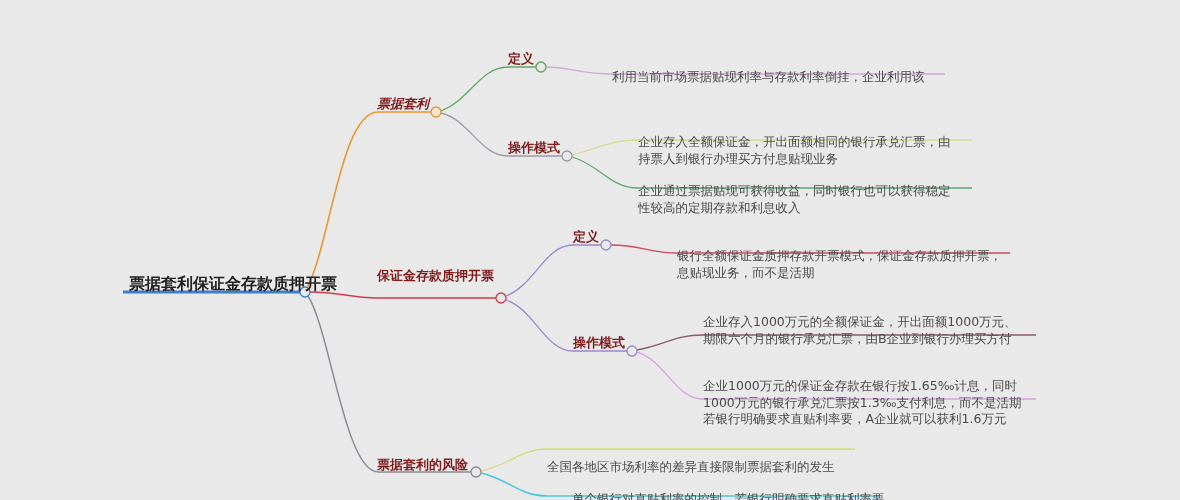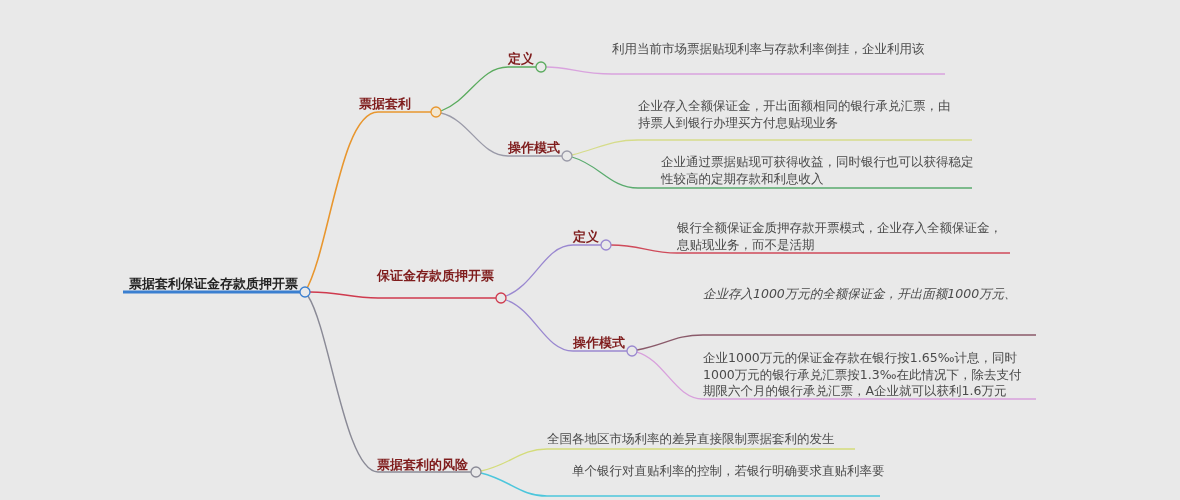--- a/index.html
+++ b/index.html
@@ -8,24 +8,25 @@
       background: #e9e9e9;
       font-family: "DejaVu Sans", "Liberation Sans", sans-serif;
       position: relative;
     }
     #canvas { position: absolute; left: 0; top: 0; width: 1180px; height: 500px; }
     svg.lines { position: absolute; left: 0; top: 0; }
     .label {
       position: absolute; white-space: nowrap; color: #7f1d1d;
       font-weight: bold; font-size: 13px; line-height: 16px;
     }
-    .root-label { font-size: 13px; color: #222; }
+    .root-label { font-size: 16px; color: #222; }
     .leaf {
       position: absolute; color: #4a4a4a; font-size: 12.5px; line-height: 16.5px;
       white-space: nowrap;
+      margin-top: 28px;
     }
     .leaf div { white-space: nowrap; }
   </style>
 </head>
 <body>
 
 <div id="canvas">
 
   <svg class="lines" width="1180" height="500">
 
@@ -63,51 +64,52 @@
     <circle cx="501" cy="298" r="5" fill="#e9e9e9" stroke="#cf3a4e" stroke-width="1.3"></circle>
     <circle cx="476" cy="472" r="5" fill="#e9e9e9" stroke="#8a8a96" stroke-width="1.3"></circle>
     <circle cx="541" cy="67" r="5" fill="#e9e9e9" stroke="#5aab5e" stroke-width="1.3"></circle>
     <circle cx="567" cy="156" r="5" fill="#e9e9e9" stroke="#9a9aa8" stroke-width="1.3"></circle>
     <circle cx="606" cy="245" r="5" fill="#e9e9e9" stroke="#9a88d0" stroke-width="1.3"></circle>
     <circle cx="632" cy="351" r="5" fill="#e9e9e9" stroke="#9a88d0" stroke-width="1.3"></circle>
   </svg>
 
   <div class="label root-label" style="left:129px; top:276px;">票据套利保证金存款质押开票</div>
 
-  <div class="label" style="left:359px; top:96px;">票据套利</div>
+  <div class="label" style="left:377px; top:96px;font-style:italic;">票据套利</div>
   <div class="label" style="left:508px; top:51px;">定义</div>
   <div class="label" style="left:508px; top:140px;">操作模式</div>
 
   <div class="leaf" style="left:612px; top:41px;">
     <div>利用当前市场票据贴现利率与存款利率倒挂，企业利用该</div>
   </div>
-  <div class="leaf" style="left:638px; top:98px;">
+  <div class="leaf" style="left:638px; top:107px;font-family:Liberation Mono, monospace;">
     <div>企业存入全额保证金，开出面额相同的银行承兑汇票，由</div>
     <div>持票人到银行办理买方付息贴现业务</div>
   </div>
-  <div class="leaf" style="left:661px; top:155px;font-family:Liberation Mono, monospace;">
+  <div class="leaf" style="left:638px; top:155px;">
     <div>企业通过票据贴现可获得收益，同时银行也可以获得稳定</div>
     <div>性较高的定期存款和利息收入</div>
   </div>
 
   <div class="label" style="left:377px; top:268px;">保证金存款质押开票</div>
   <div class="label" style="left:573px; top:229px;">定义</div>
   <div class="label" style="left:573px; top:335px;">操作模式</div>
 
   <div class="leaf" style="left:677px; top:220px;">
-    <div>银行全额保证金质押存款开票模式，企业存入全额保证金，</div>
+    <div>银行全额保证金质押存款开票模式，保证金存款质押开票，</div>
     <div>息贴现业务，而不是活期</div>
   </div>
-  <div class="leaf" style="left:703px; top:286px;font-style:italic;">
+  <div class="leaf" style="left:703px; top:286px;">
     <div>企业存入1000万元的全额保证金，开出面额1000万元、</div>
+    <div>期限六个月的银行承兑汇票，由B企业到银行办理买方付</div>
   </div>
   <div class="leaf" style="left:703px; top:350px;">
     <div>企业1000万元的保证金存款在银行按1.65‰计息，同时</div>
-    <div>1000万元的银行承兑汇票按1.3‰在此情况下，除去支付</div>
-    <div>期限六个月的银行承兑汇票，A企业就可以获利1.6万元</div>
+    <div>1000万元的银行承兑汇票按1.3‰支付利息，而不是活期</div>
+    <div>若银行明确要求直贴利率要，A企业就可以获利1.6万元</div>
   </div>
 
   <div class="label" style="left:377px; top:457px;">票据套利的风险</div>
   <div class="leaf" style="left:547px; top:431px;">
     <div>全国各地区市场利率的差异直接限制票据套利的发生</div>
   </div>
   <div class="leaf" style="left:572px; top:463px;">
     <div>单个银行对直贴利率的控制，若银行明确要求直贴利率要</div>
   </div>
 

